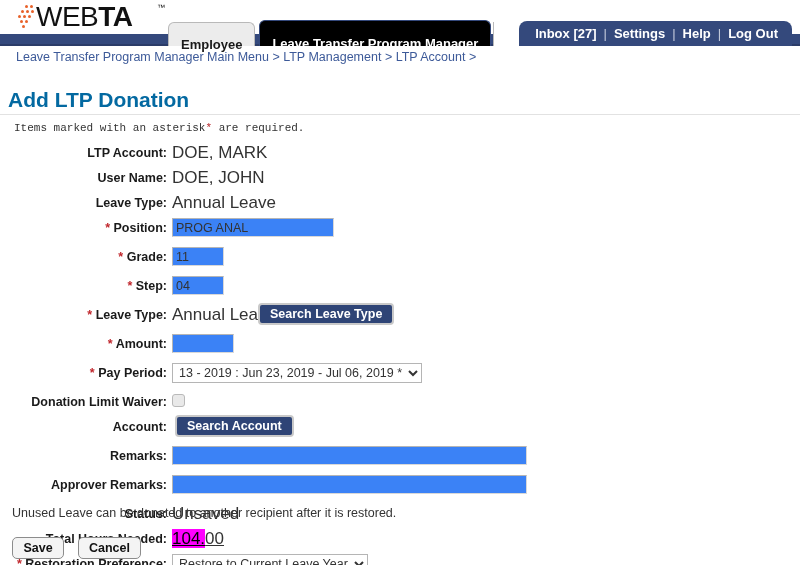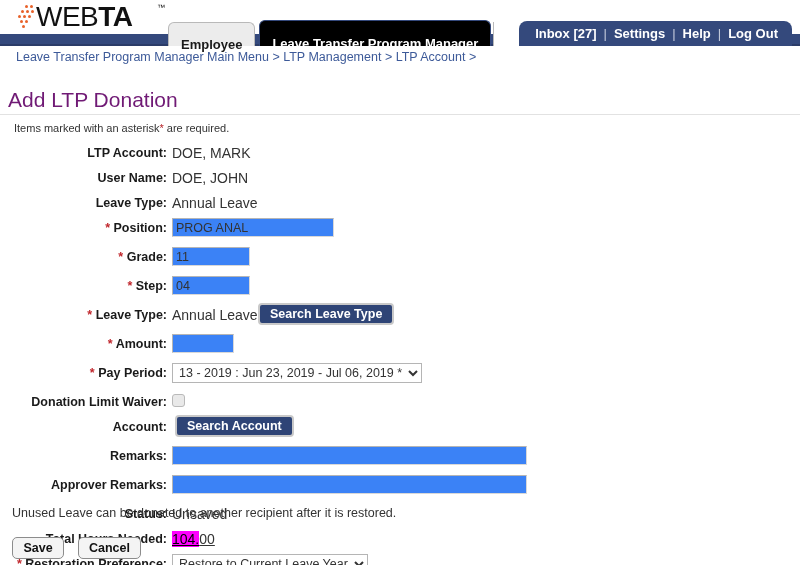--- a/index.html
+++ b/index.html
@@ -137,36 +137,37 @@
     margin-left: 6px;
   }
   #breadcrumb .crumb { cursor: pointer; }
   #breadcrumb .sepc { color: #3d5a99; }
 
   
   #page-title {
     position: absolute;
     left: 8px; top: 88px;
     font-size: 21px;
-    font-weight: normal;
-    color: #701a75;
+    font-weight: bold;
+    color: #0369a1;
   }
   #title-rule {
     position: absolute;
     left: 0; top: 114px;
     width: 800px; height: 1px;
     background: #e2e2e2;
   }
 
   
   #hint {
     position: absolute;
     left: 14px; top: 122px;
     font-size: 11px;
     color: #333333;
+    font-family: Liberation Mono, monospace;
   }
   #hint .ast { color: #b41f24; }
 
   
   #form {
     position: absolute;
     left: 0; top: 143px;
     width: 800px;
   }
   .row {
@@ -183,21 +184,21 @@
     font-size: 12.5px;
     font-weight: bold;
     color: #1a1a1a;
     line-height: 20px;
     white-space: nowrap;
   }
   .lbl .ast { color: #c0272d; font-weight: bold; }
   .val {
     position: absolute;
     left: 172px; top: 0;
-    font-size: 14px;
+    font-size: 17px;
     color: #333333;
     line-height: 20px;
     white-space: nowrap;
     text-align: right;
   }
 
   input.tf {
     position: absolute;
     left: 172px; top: 0;
     height: 19px;
@@ -205,21 +206,21 @@
     font-size: 12.5px;
     color: #333333;
     padding: 1px 3px;
     background: #3b82f6;
     border: 1px solid #b5b5b5;
     border-right-color: #d8d8d8;
     border-bottom-color: #d8d8d8;
     outline: none;
   }
   .w-position { width: 162px; }
-  .w-small    { width: 78px; }
+  .w-small    { width: 52px; }
   .w-amount   { width: 62px; }
   .w-remarks  { width: 355px; }
 
   select.sel {
     position: absolute;
     left: 172px; top: 0;
     height: 20px;
     font-family: "Liberation Sans", sans-serif;
     font-size: 12.5px;
     color: #333333;

